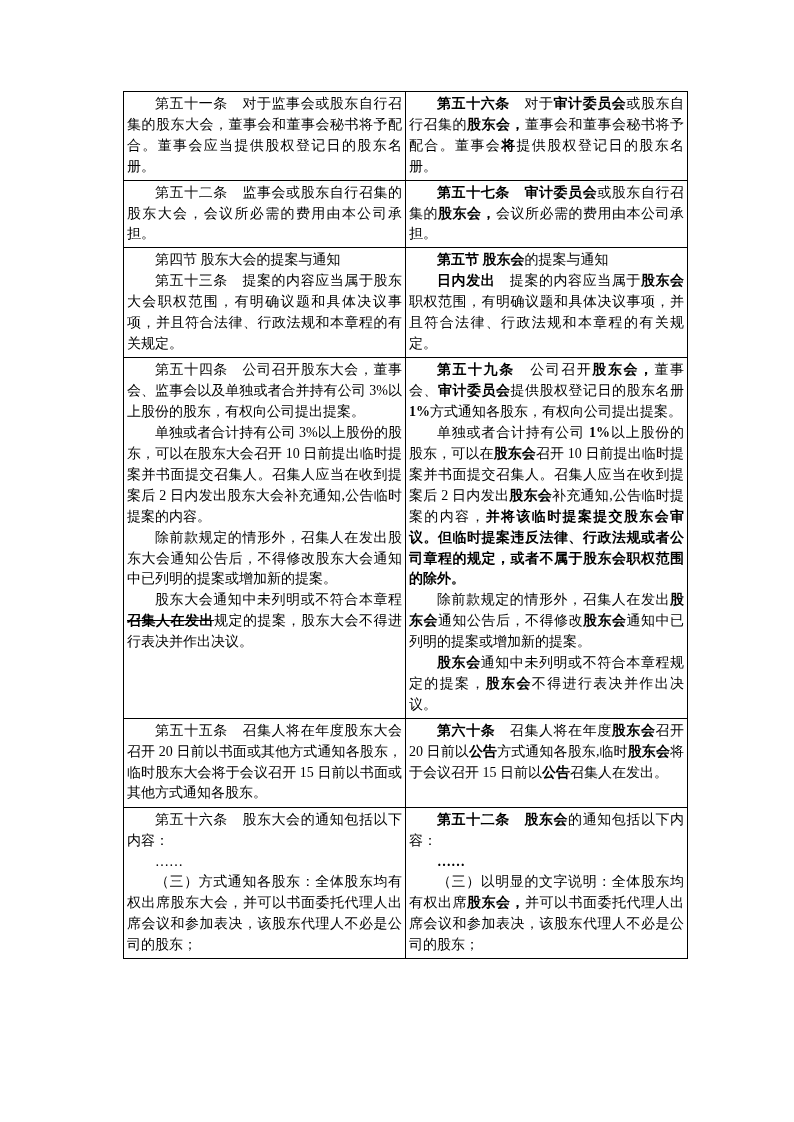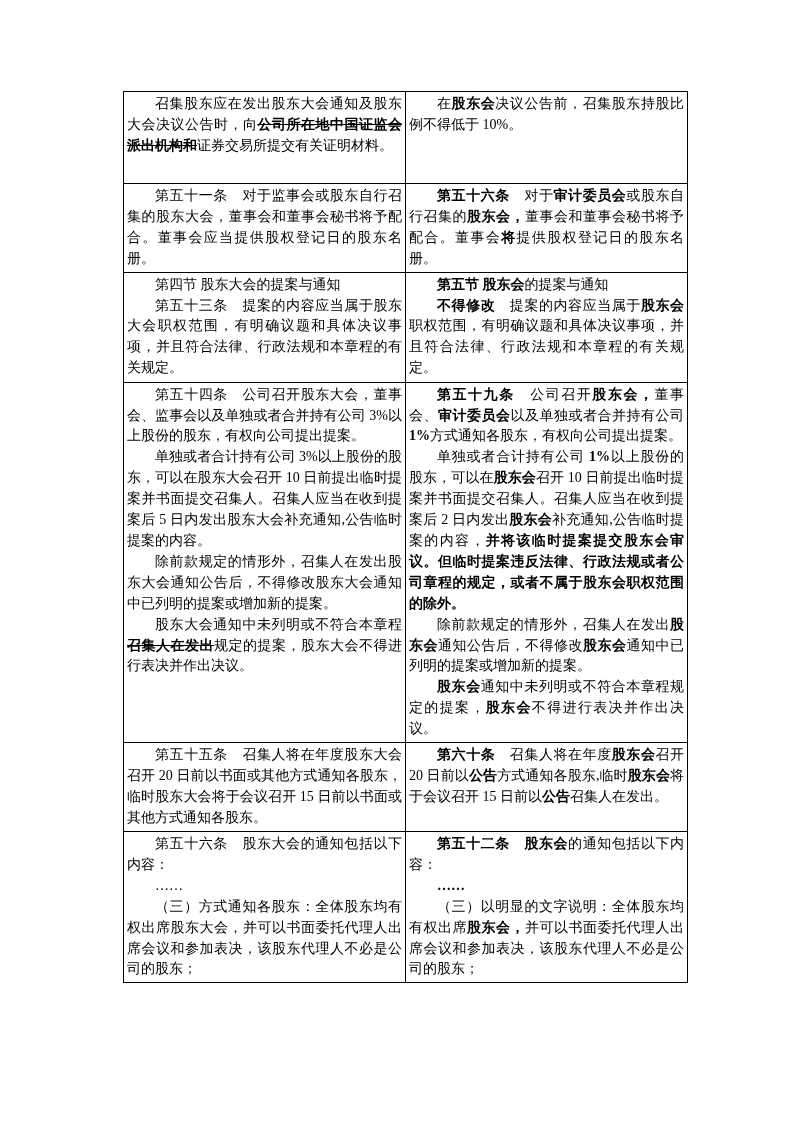--- a/index.html
+++ b/index.html
@@ -50,55 +50,55 @@
   .row-4 td { height: 351px; }
   .row-5 td { height: 84px; font-family: Liberation Serif, serif; }
   .row-6 td { height: 143px; margin-top: 27px; }
 </style>
 </head>
 <body>
 
 <div class="page">
   <table class="cmp">
     <tbody>
-        <tr class="row-0">
-          <td>
-            <p><span>召集股东应在发出股东大会通知及股东大会决议公告时，向</span><span class="b st">公司所在地中国证监会派出机构和</span><span>证券交易所提交有关证明材料。</span></p>
-          </td>
-          <td>
-            <p><span>在</span><span class="b">股东会</span><span>决议公告前，召集股东持股比例不得低于 10%。</span></p>
-          </td>
-        </tr>
         <tr class="row-1">
           <td>
             <p><span>第五十一条　对于监事会或股东自行召集的股东大会，董事会和董事会秘书将予配合。董事会应当提供股权登记日的股东名册。</span></p>
           </td>
           <td>
             <p><span class="b">第五十六条</span><span>　对于</span><span class="b">审计委员会</span><span>或股东自行召集的</span><span class="b">股东会，</span><span>董事会和董事会秘书将予配合。董事会</span><span class="b">将</span><span>提供股权登记日的股东名册。</span></p>
+          </td>
+        </tr>
+        <tr class="row-2">
+          <td>
+            <p><span>第五十二条　监事会或股东自行召集的股东大会，会议所必需的费用由本公司承担。</span></p>
+          </td>
+          <td>
+            <p><span class="b">第五十七条　审计委员会</span><span>或股东自行召集的</span><span class="b">股东会，</span><span>会议所必需的费用由本公司承担。</span></p>
           </td>
         </tr>
         <tr class="row-3">
           <td>
             <p><span>第四节 股东大会的提案与通知</span></p>
             <p><span>第五十三条　提案的内容应当属于股东大会职权范围，有明确议题和具体决议事项，并且符合法律、行政法规和本章程的有关规定。</span></p>
           </td>
           <td>
             <p><span class="b">第五节 股东会</span><span>的提案与通知</span></p>
-            <p><span class="b">不得修改</span><span>　提案的内容应当属于</span><span class="b">股东会</span><span>职权范围，有明确议题和具体决议事项，并且符合法律、行政法规和本章程的有关规定。</span></p>
+            <p><span class="b">日内发出</span><span>　提案的内容应当属于</span><span class="b">股东会</span><span>职权范围，有明确议题和具体决议事项，并且符合法律、行政法规和本章程的有关规定。</span></p>
           </td>
         </tr>
         <tr class="row-4">
           <td>
             <p><span>第五十四条　公司召开股东大会，董事会、监事会以及单独或者合并持有公司 3%以上股份的股东，有权向公司提出提案。</span></p>
-            <p><span>单独或者合计持有公司 3%以上股份的股东，可以在股东大会召开 10 日前提出临时提案并书面提交召集人。召集人应当在收到提案后 5 日内发出股东大会补充通知,公告临时提案的内容。</span></p>
+            <p><span>单独或者合计持有公司 3%以上股份的股东，可以在股东大会召开 10 日前提出临时提案并书面提交召集人。召集人应当在收到提案后 2 日内发出股东大会补充通知,公告临时提案的内容。</span></p>
             <p><span>除前款规定的情形外，召集人在发出股东大会通知公告后，不得修改股东大会通知中已列明的提案或增加新的提案。</span></p>
             <p><span>股东大会通知中未列明或不符合本章程</span><span class="b st">召集人在发出</span><span>规定的提案，股东大会不得进行表决并作出决议。</span></p>
           </td>
           <td>
-            <p><span class="b">第五十九条</span><span>　公司召开</span><span class="b">股东会，</span><span>董事会、</span><span class="b">审计委员会</span><span>以及单独或者合并持有公司 </span><span class="b">1%</span><span>方式通知各股东，有权向公司提出提案。</span></p>
+            <p><span class="b">第五十九条</span><span>　公司召开</span><span class="b">股东会，</span><span>董事会、</span><span class="b">审计委员会</span><span>提供股权登记日的股东名册 </span><span class="b">1%</span><span>方式通知各股东，有权向公司提出提案。</span></p>
             <p><span>单独或者合计持有公司 </span><span class="b">1%</span><span>以上股份的股东，可以在</span><span class="b">股东会</span><span>召开 10 日前提出临时提案并书面提交召集人。召集人应当在收到提案后 2 日内发出</span><span class="b">股东会</span><span>补充通知,公告临时提案的内容，</span><span class="b">并将该临时提案提交股东会审议。但临时提案违反法律、行政法规或者公司章程的规定，或者不属于股东会职权范围的除外。</span></p>
             <p><span>除前款规定的情形外，召集人在发出</span><span class="b">股东会</span><span>通知公告后，不得修改</span><span class="b">股东会</span><span>通知中已列明的提案或增加新的提案。</span></p>
             <p><span class="b">股东会</span><span>通知中未列明或不符合本章程规定的提案，</span><span class="b">股东会</span><span>不得进行表决并作出决议。</span></p>
           </td>
         </tr>
         <tr class="row-5">
           <td>
             <p><span>第五十五条　召集人将在年度股东大会召开 20 日前以书面或其他方式通知各股东，临时股东大会将于会议召开 15 日前以书面或其他方式通知各股东。</span></p>
           </td>
           <td>

